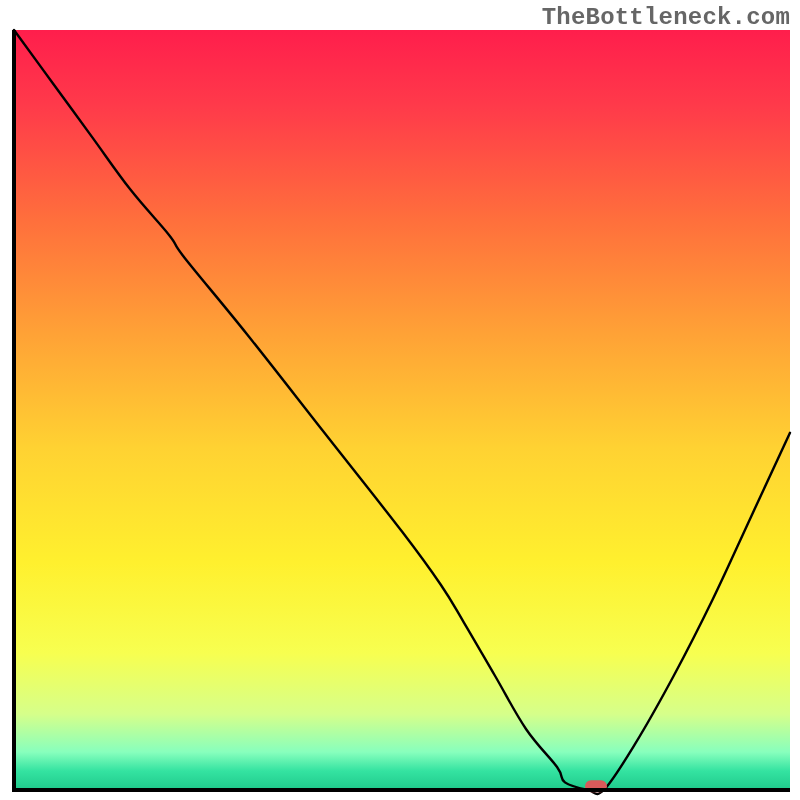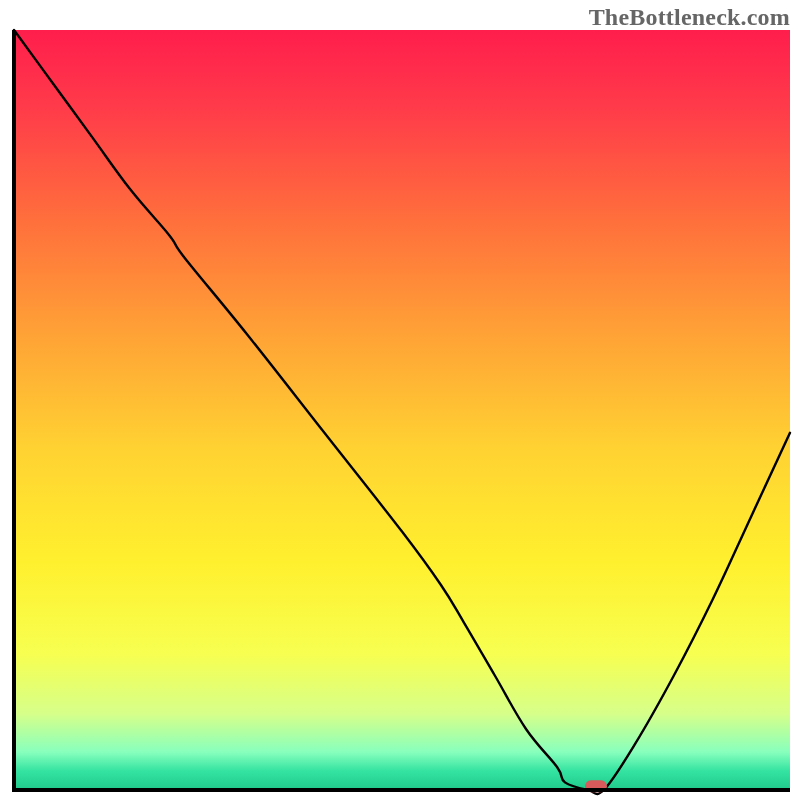--- a/index.html
+++ b/index.html
@@ -6,21 +6,21 @@
   html, body { width: 800px; height: 800px; overflow: hidden; background: #fff; }
   .chart {
     position: relative;
     width: 800px;
     height: 800px;
   }
   .watermark {
     position: absolute;
     top: 4px;
     right: 10px;
-    font-family: Liberation Serif, serif;
+    font-family: Liberation Mono, monospace;
     font-size: 24px;
     font-weight: 600;
     color: #666666;
     letter-spacing: 0.2px;
   }
   svg.plot {
     position: absolute;
     left: 0; top: 0;
     width: 800px; height: 800px;
     display: block;

